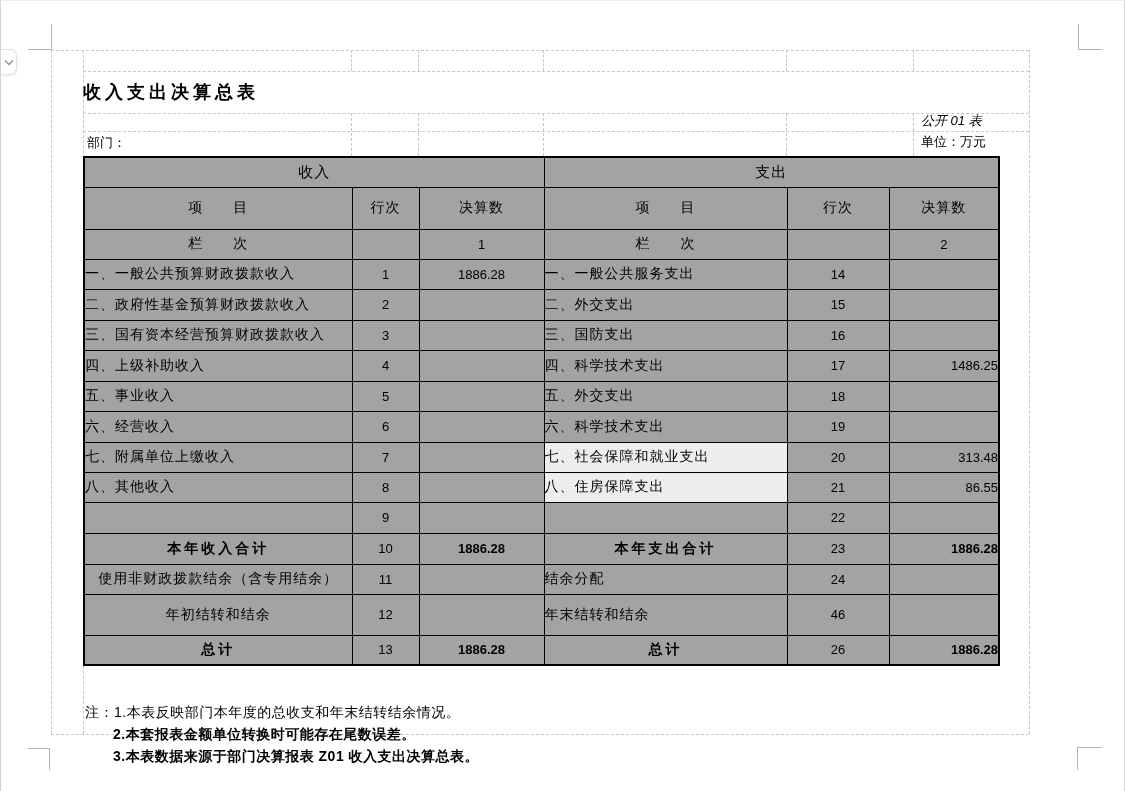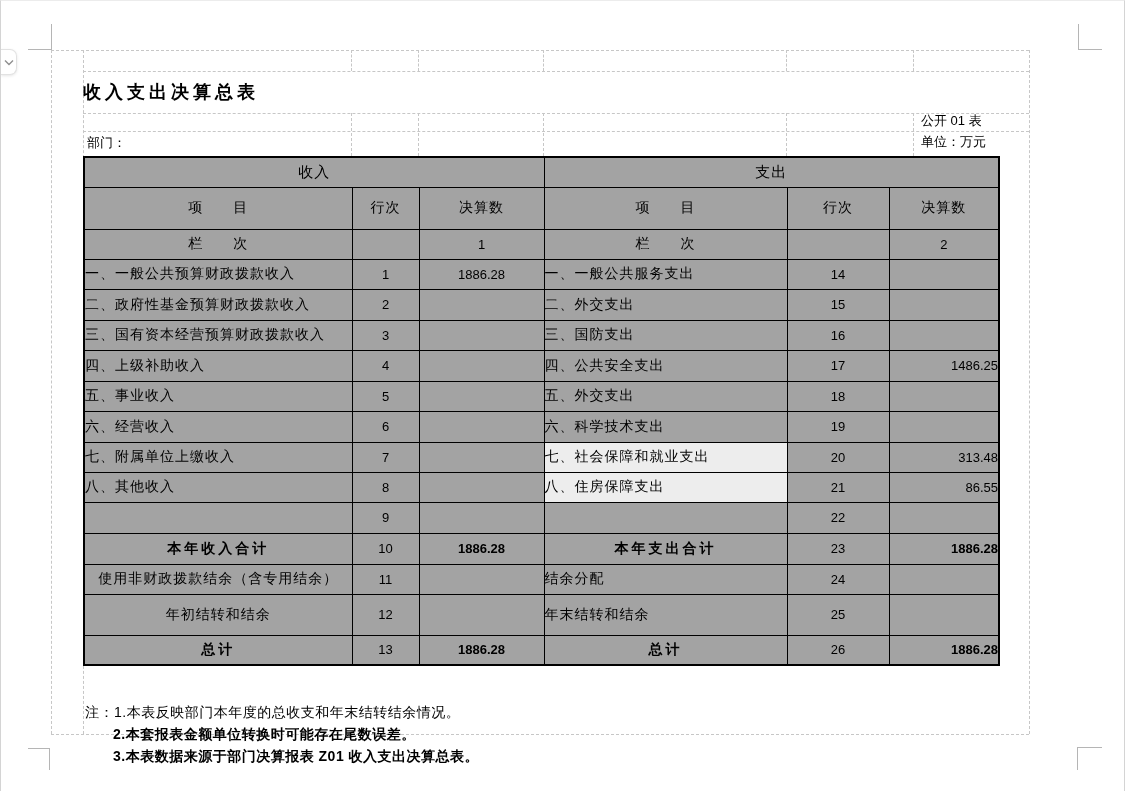--- a/index.html
+++ b/index.html
@@ -24,21 +24,21 @@
     position:absolute;left:0;top:48px;width:15px;height:24px;z-index:5;
     background:#fff;border:1px solid #e2e2e2;border-left:none;border-radius:0 7px 7px 0;
     box-shadow:0 1px 3px rgba(0,0,0,.10);display:flex;align-items:center;justify-content:center;cursor:pointer;
   }
   
   .doc-title{
     position:absolute;left:82px;top:75px;width:995px;z-index:2;
     text-align:left;font-size:18px;font-weight:bold;letter-spacing:4px;line-height:32px;white-space:nowrap;
   }
   .meta{position:absolute;z-index:2;font-size:13px;white-space:nowrap;}
-  .meta-public{left:920px;top:110px;line-height:19px;}
+  .meta-public{left:920px;top:110px;line-height:19px;font-style:italic;}
   .meta-unit{left:920px;top:130px;line-height:21px;}
   .meta-dept{left:86px;top:131px;line-height:21px;}
   
   table.doc{
     position:absolute;left:82px;top:155px;width:915px;z-index:2;
     border-collapse:collapse;table-layout:fixed;background:#a3a3a3;
     border:2px solid #000;font-size:14px;
   }
   table.doc td{border:1px solid #000;overflow:hidden;white-space:nowrap;padding:0;}
   .r30{height:30px}.r31{height:31px}.r41{height:41px}.r42{height:42px}
@@ -149,21 +149,21 @@
       <td class="num">3</td>
       <td class="val"></td>
       <td class="lbl">三、国防支出</td>
       <td class="num">16</td>
       <td class="valr"></td>
     </tr>
     <tr class="r31">
       <td class="lbl">四、上级补助收入</td>
       <td class="num">4</td>
       <td class="val"></td>
-      <td class="lbl">四、公共安全支出</td>
+      <td class="lbl">四、科学技术支出</td>
       <td class="num">17</td>
       <td class="valr">1486.25</td>
     </tr>
     <tr class="r30">
       <td class="lbl">五、事业收入</td>
       <td class="num">5</td>
       <td class="val"></td>
       <td class="lbl">五、外交支出</td>
       <td class="num">18</td>
       <td class="valr"></td>
@@ -214,21 +214,21 @@
       <td class="val"></td>
       <td class="ind">结余分配</td>
       <td class="num">24</td>
       <td class="valr"></td>
     </tr>
     <tr class="r41">
       <td class="ctr">年初结转和结余</td>
       <td class="num">12</td>
       <td class="val"></td>
       <td class="ind">年末结转和结余</td>
-      <td class="num">25</td>
+      <td class="num">46</td>
       <td class="valr"></td>
     </tr>
     <tr class="r30">
       <td class="ctr b">总计</td>
       <td class="num">13</td>
       <td class="val b">1886.28</td>
       <td class="ctr b">总计</td>
       <td class="num">26</td>
       <td class="valr b">1886.28</td>
     </tr>

